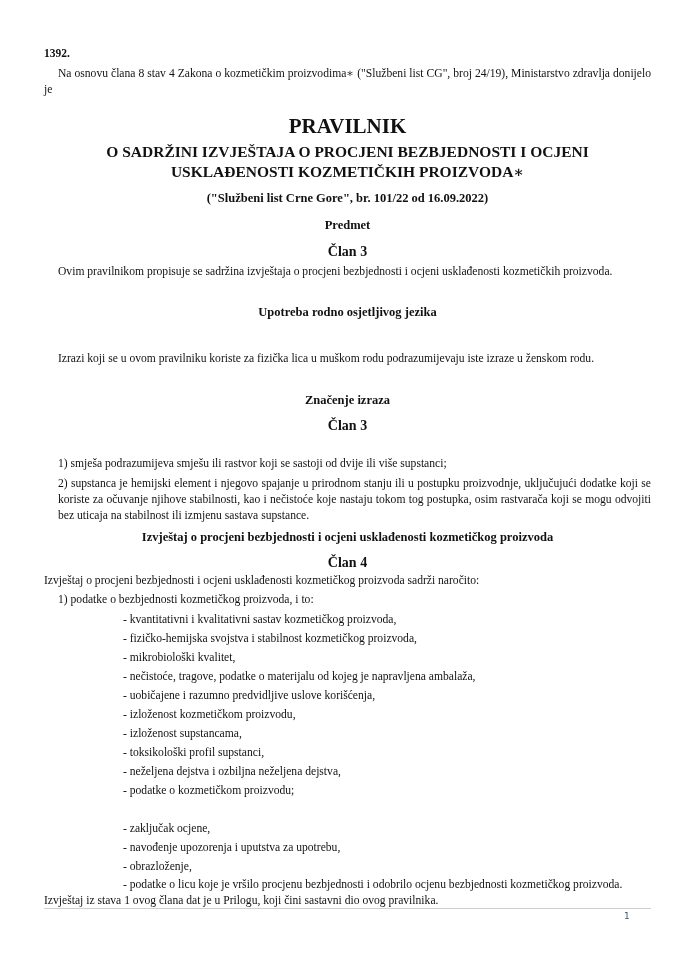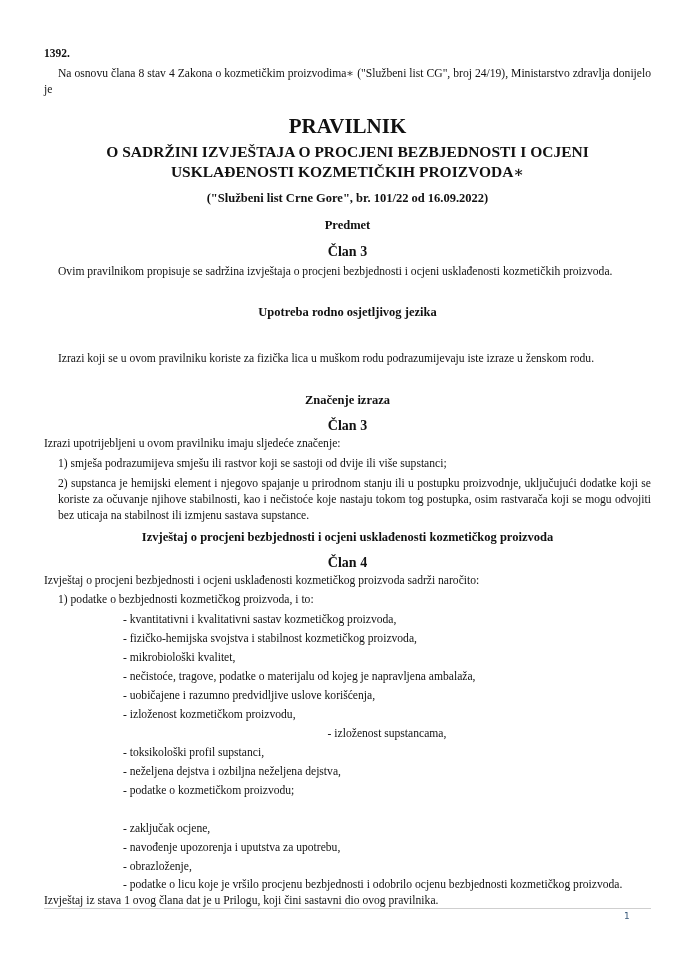--- a/index.html
+++ b/index.html
@@ -40,36 +40,35 @@
 
   <div class="center section" style="top:218px;">Predmet</div>
   <div class="center clan" style="top:244px;">Član 3</div>
   <div class="p indent" style="top:264px;">Ovim pravilnikom propisuje se sadržina izvještaja o procjeni bezbjednosti i ocjeni usklađenosti kozmetičkih proizvoda.</div>
 
   <div class="center section" style="top:305px;">Upotreba rodno osjetljivog jezika</div>
   <div class="p indent" style="top:351px;">Izrazi koji se u ovom pravilniku koriste za fizička lica u muškom rodu podrazumijevaju iste izraze u ženskom rodu.</div>
 
   <div class="center section" style="top:393px;">Značenje izraza</div>
   <div class="center clan" style="top:418px;">Član 3</div>
-  <div class="p" style="top:436px;">Izrazi upotrijebljeni u ovom pravilniku imaju sljedeće značenje:</div>
   <div class="item" style="top:456px;">1) smješa podrazumijeva smješu ili rastvor koji se sastoji od dvije ili više supstanci;</div>
   <div class="item" style="top:476px;">2) supstanca je hemijski element i njegovo spajanje u prirodnom stanju ili u postupku proizvodnje, uključujući dodatke koji se koriste za očuvanje njihove stabilnosti, kao i nečistoće koje nastaju tokom tog postupka, osim rastvarača koji se mogu odvojiti bez uticaja na stabilnost ili izmjenu sastava supstance.</div>
 
   <div class="center section" style="top:530px;">Izvještaj o procjeni bezbjednosti i ocjeni usklađenosti kozmetičkog proizvoda</div>
   <div class="center clan" style="top:555px;">Član 4</div>
   <div class="p" style="top:573px;">Izvještaj o procjeni bezbjednosti i ocjeni usklađenosti kozmetičkog proizvoda sadrži naročito:</div>
   <div class="item" style="top:592px;">1) podatke o bezbjednosti kozmetičkog proizvoda, i to:</div>
 
   <div class="bullet" style="top:612px;">- kvantitativni i kvalitativni sastav kozmetičkog proizvoda,</div>
   <div class="bullet" style="top:631px;">- fizičko-hemijska svojstva i stabilnost kozmetičkog proizvoda,</div>
   <div class="bullet" style="top:650px;">- mikrobiološki kvalitet,</div>
   <div class="bullet" style="top:669px;">- nečistoće, tragove, podatke o materijalu od kojeg je napravljena ambalaža,</div>
   <div class="bullet" style="top:688px;">- uobičajene i razumno predvidljive uslove korišćenja,</div>
   <div class="bullet" style="top:707px;">- izloženost kozmetičkom proizvodu,</div>
-  <div class="bullet" style="top:726px;text-align:center;">- izloženost supstancama,</div>
+  <div class="bullet" style="top:726px;">- izloženost supstancama,</div>
   <div class="bullet" style="top:745px;">- toksikološki profil supstanci,</div>
   <div class="bullet" style="top:764px;">- neželjena dejstva i ozbiljna neželjena dejstva,</div>
   <div class="bullet" style="top:783px;">- podatke o kozmetičkom proizvodu;</div>
 
   <div class="bullet" style="top:821px;">- zaključak ocjene,</div>
   <div class="bullet" style="top:840px;">- navođenje upozorenja i uputstva za upotrebu,</div>
   <div class="bullet" style="top:859px;">- obrazloženje,</div>
   <div class="bullet-wrap" style="top:877px; left:103px; width:540px; text-indent:12px;">- podatke o licu koje je vršilo procjenu bezbjednosti i odobrilo ocjenu bezbjednosti kozmetičkog proizvoda.</div>
 
   <div class="p" style="top:893px;">Izvještaj iz stava 1 ovog člana dat je u Prilogu, koji čini sastavni dio ovog pravilnika.</div>

